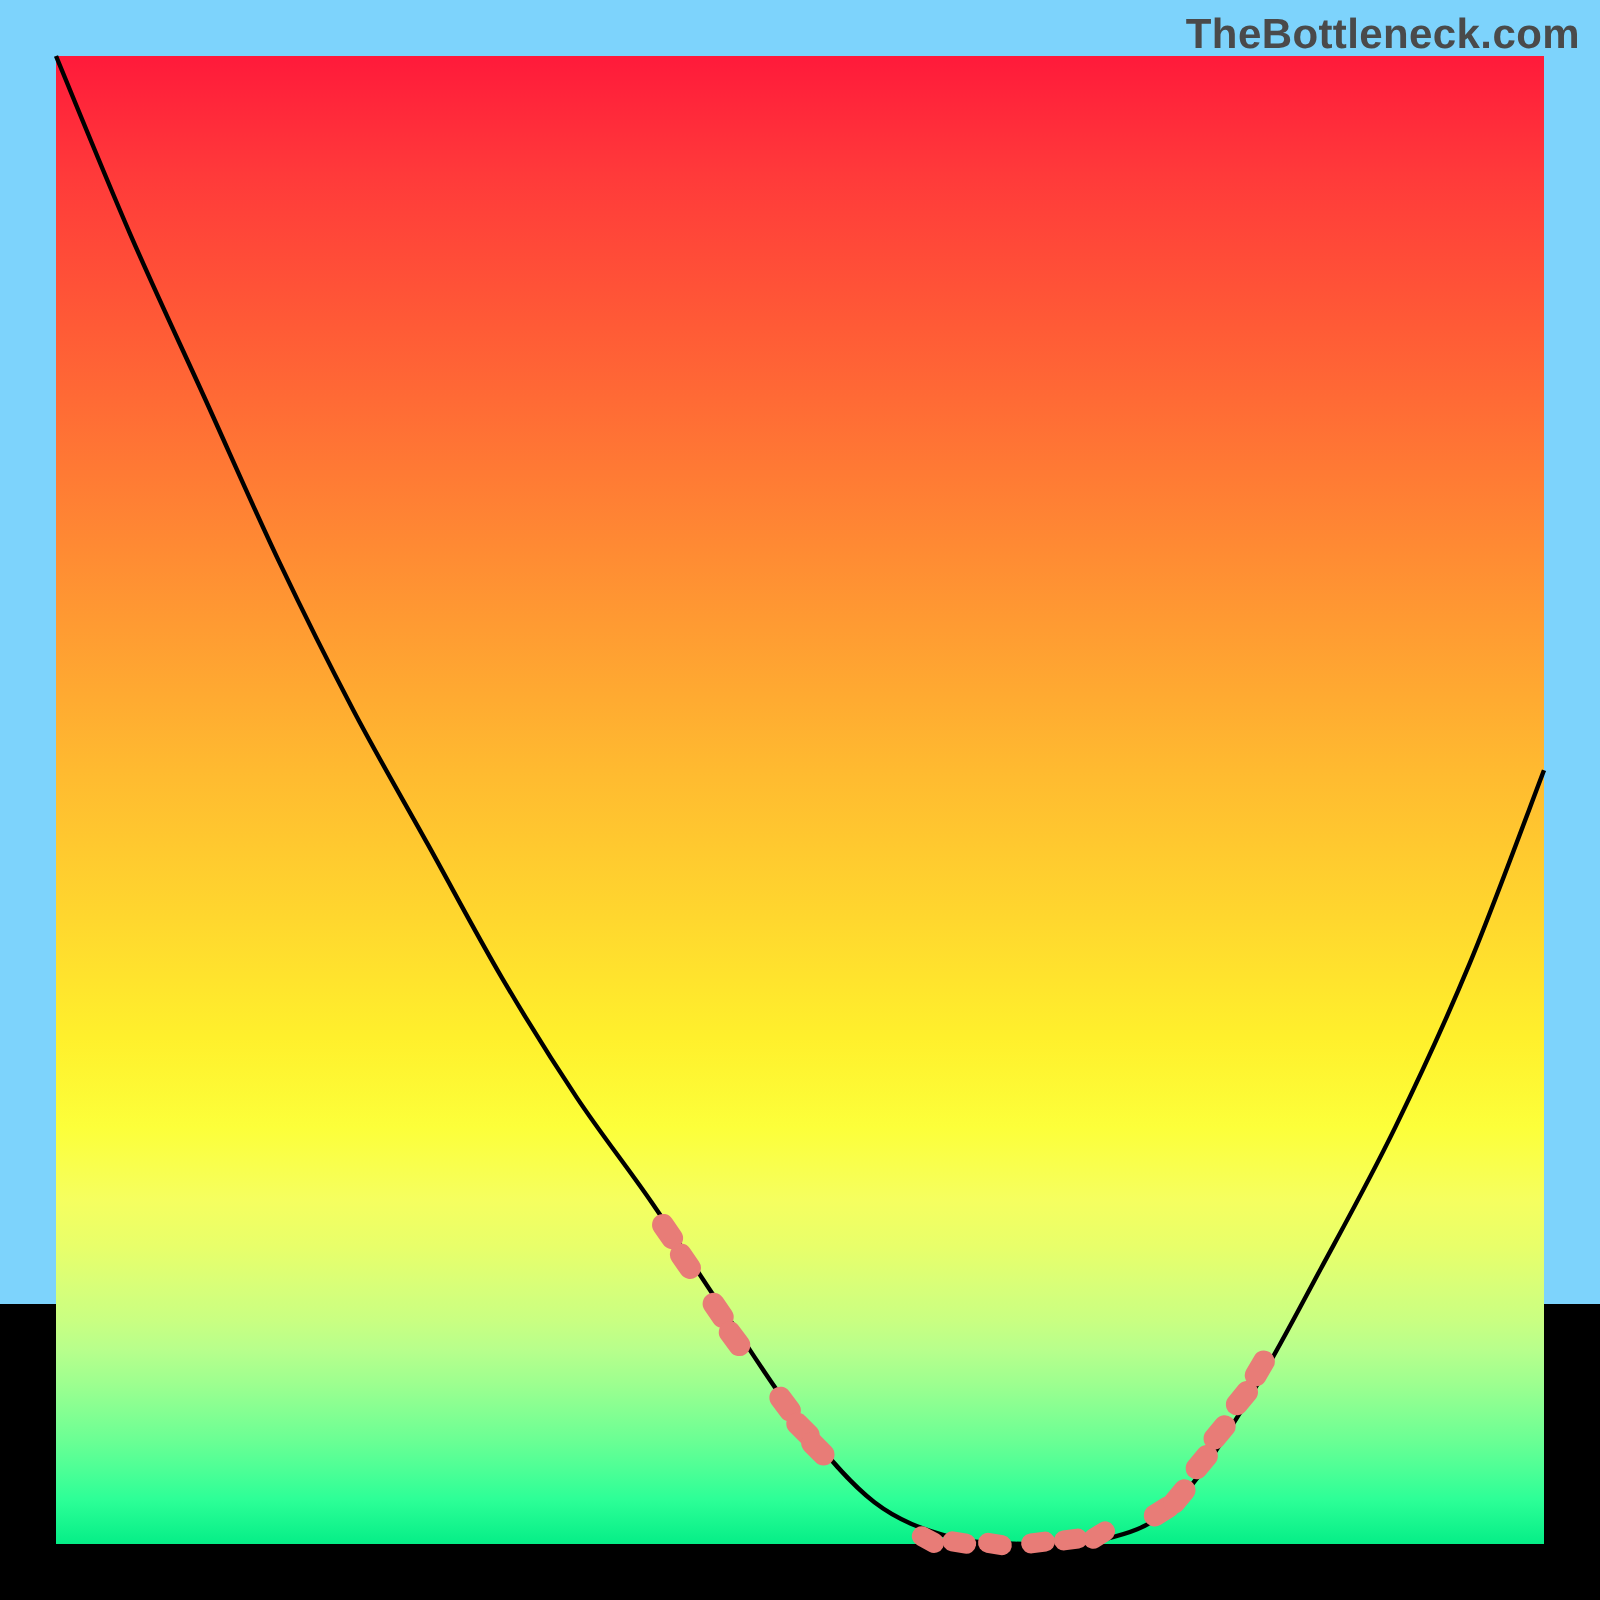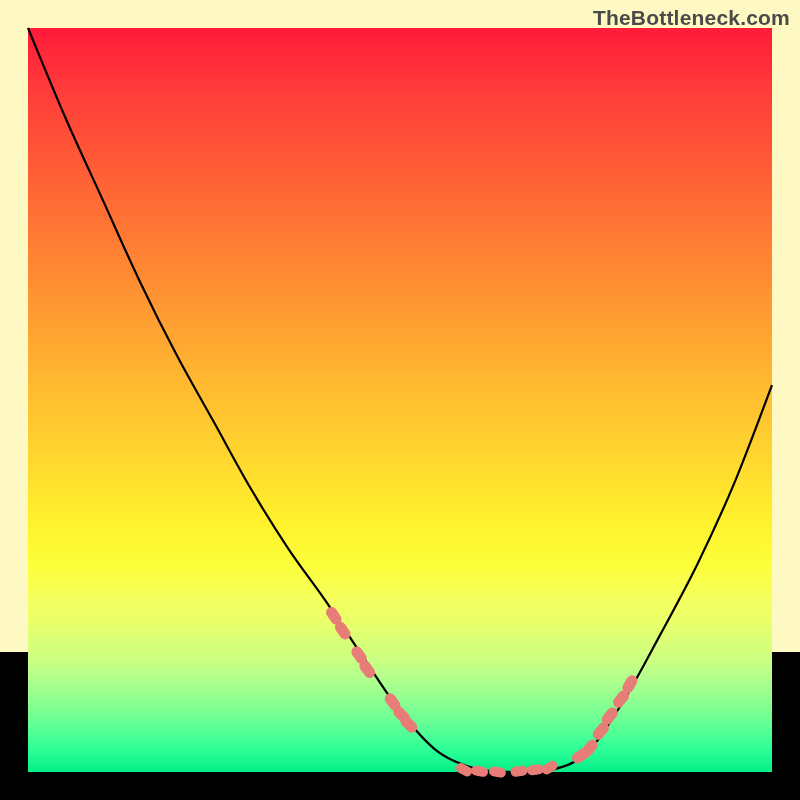--- a/index.html
+++ b/index.html
@@ -1,21 +1,21 @@
 <!DOCTYPE html>
 <html><head>
 <meta charset="utf-8">
 <style>
   * { margin: 0; padding: 0; box-sizing: border-box; }
   html, body { width: 800px; height: 800px; overflow: hidden; background: #000; }
   .frame {
     position: relative;
     width: 800px;
     height: 652px;
-    background: #fef9c3;
+    background: #7dd3fc;
   }
   .plot {
     position: absolute;
     left: 28px;
     top: 28px;
     width: 744px;
     height: 744px;
     background: linear-gradient(to bottom,
       #ff1a3a 0%,
       #ff3a3a 8%,

